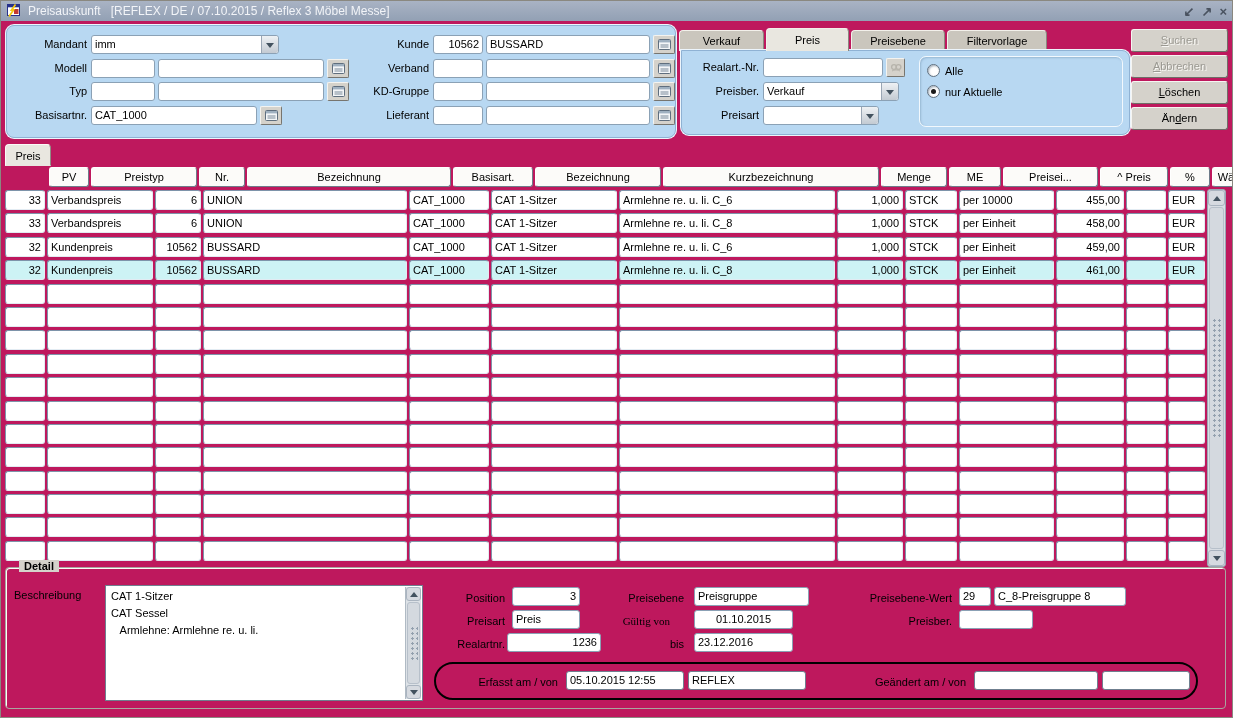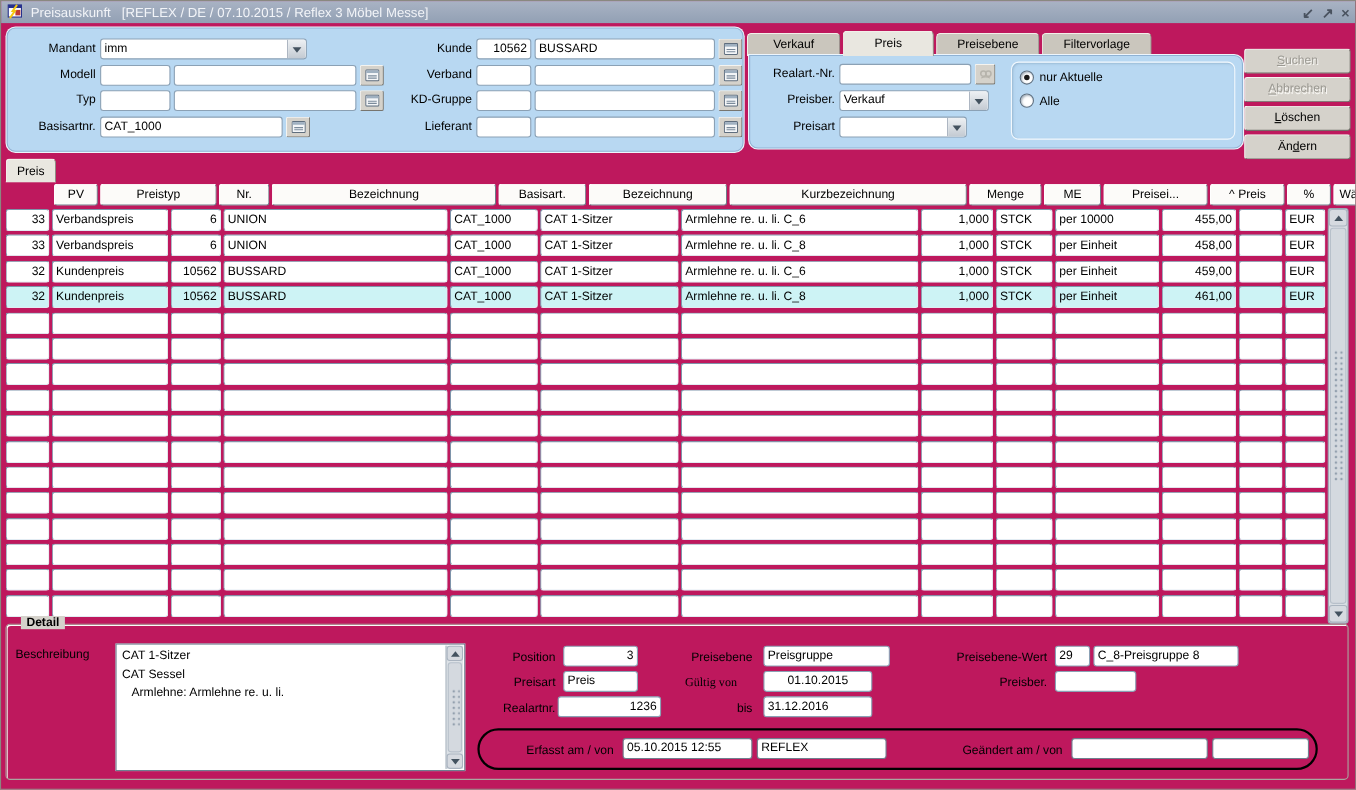--- a/index.html
+++ b/index.html
@@ -42,21 +42,21 @@
   
   #radio-group{position:absolute;left:918px;top:55px;width:204px;height:71px;border:1px solid #f2f8fd;
     border-radius:7px;box-shadow:inset 1px 1px 2px rgba(90,120,150,.35);padding:3px 7px;box-sizing:border-box;}
   .radiorow{display:flex;align-items:center;gap:5px;height:21px;}
   .radio{width:11px;height:11px;border-radius:50%;background:#fff;border:1px solid #5f7080;
     box-shadow:inset 1px 1px 2px rgba(90,110,130,.55);position:relative;flex-shrink:0;}
   .radio.on::after{content:'';position:absolute;left:3px;top:3px;width:5px;height:5px;border-radius:50%;background:#1a1a1a;}
   .datefld{position:static !important;width:64px;margin-left:8px;flex-shrink:0;height:18px;}
   .calbtn{width:18px;height:18px;margin-left:3px;flex-shrink:0;}
   
-  #action-buttons{position:absolute;left:1130px;top:43px;display:flex;flex-direction:column;gap:3px;}
+  #action-buttons{position:absolute;left:1130px;top:28px;display:flex;flex-direction:column;gap:3px;}
   .xbtn{width:97px;height:23px;background:#d5d2cb;border:1px solid;border-color:#f6f5f2 #6f6d67 #6f6d67 #f6f5f2;
     border-radius:3px;font-family:"Liberation Sans",sans-serif;font-size:11px;text-align:center;
     line-height:21px;box-sizing:border-box;color:#000;padding:0;}
   .xbtn.disabled{color:#9b9992;text-shadow:1px 1px 0 #f8f7f4;}
   
   #page-tab{position:absolute;left:4px;top:143px;width:46px;height:22px;background:#e9e7e0;
     border:1px solid;border-color:#fbfaf7 #908d85 #e9e7e0 #fbfaf7;border-radius:4px 4px 0 0;
     text-align:center;line-height:22px;box-sizing:border-box;}
   #grid-header{position:absolute;left:4px;top:166px;display:flex;gap:2px;padding-left:44px;}
   .hcell{height:20px;line-height:18px;background:#fcfbf9;border:1px solid;
@@ -224,26 +224,26 @@
         <i class="tridown"></i>
       </span></span>
 
   <span class="lbl" style="left:684px;top:105px;width:74px;">Preisart</span>
   <span class="dd" style="left:762px;top:105px;width:116px;"><span></span><span class="ddbtn">
         <i class="tridown"></i>
       </span></span>
 
   <div id="radio-group">
       <div class="radiorow">
+        <span class="radio"></span>
+        <span class="radiolab">Alle</span>
+      </div>
+      <div class="radiorow">
         <span class="radio on"></span>
         <span class="radiolab">nur Aktuelle</span>
-      </div>
-      <div class="radiorow">
-        <span class="radio"></span>
-        <span class="radiolab">Alle</span>
       </div>
     </div>
 
   <div id="action-buttons">
       <button class="xbtn disabled"><u>S</u>uchen</button>
       <button class="xbtn disabled"><u>A</u>bbrechen</button>
       <button class="xbtn"><u>L</u>öschen</button>
       <button class="xbtn">Än<u>d</u>ern</button>
     </div>
 
@@ -538,21 +538,21 @@
     <span class="lbl" style="left:425px;top:44px;width:74px;">Preisart</span>
     <span class="fld" style="left:506px;top:42px;width:68px;">Preis</span>
     <span class="lbl" style="left:425px;top:67px;width:74px;">Realartnr.</span>
     <span class="fld num" style="left:501px;top:65px;width:94px;">1236</span>
 
     <span class="lbl" style="left:555px;top:21px;width:123px;">Preisebene</span>
     <span class="fld" style="left:688px;top:19px;width:115px;">Preisgruppe</span>
     <span class="lbl" style="left:541px;top:44px;width:123px;font-family:Liberation Serif, serif;">Gültig von</span>
     <span class="fld" style="left:688px;top:42px;width:99px;text-align:center;">01.10.2015</span>
     <span class="lbl" style="left:555px;top:67px;width:123px;">bis</span>
-    <span class="fld" style="left:688px;top:65px;width:99px;">31.12.2016</span>
+    <span class="fld" style="left:688px;top:65px;width:99px;">23.12.2016</span>
 
     <span class="lbl" style="left:810px;top:21px;width:136px;">Preisebene-Wert</span>
     <span class="fld" style="left:953px;top:19px;width:32px;">29</span>
     <span class="fld" style="left:988px;top:19px;width:132px;">C_8-Preisgruppe 8</span>
     <span class="lbl" style="left:810px;top:44px;width:136px;">Preisber.</span>
     <span class="fld" style="left:953px;top:42px;width:74px;"></span>
 
     <div id="audit">
       <span class="lbl" style="left:20px;width:102px;">Erfasst am / von</span>
       <span class="fld" style="left:130px;width:118px;">05.10.2015 12:55</span>

